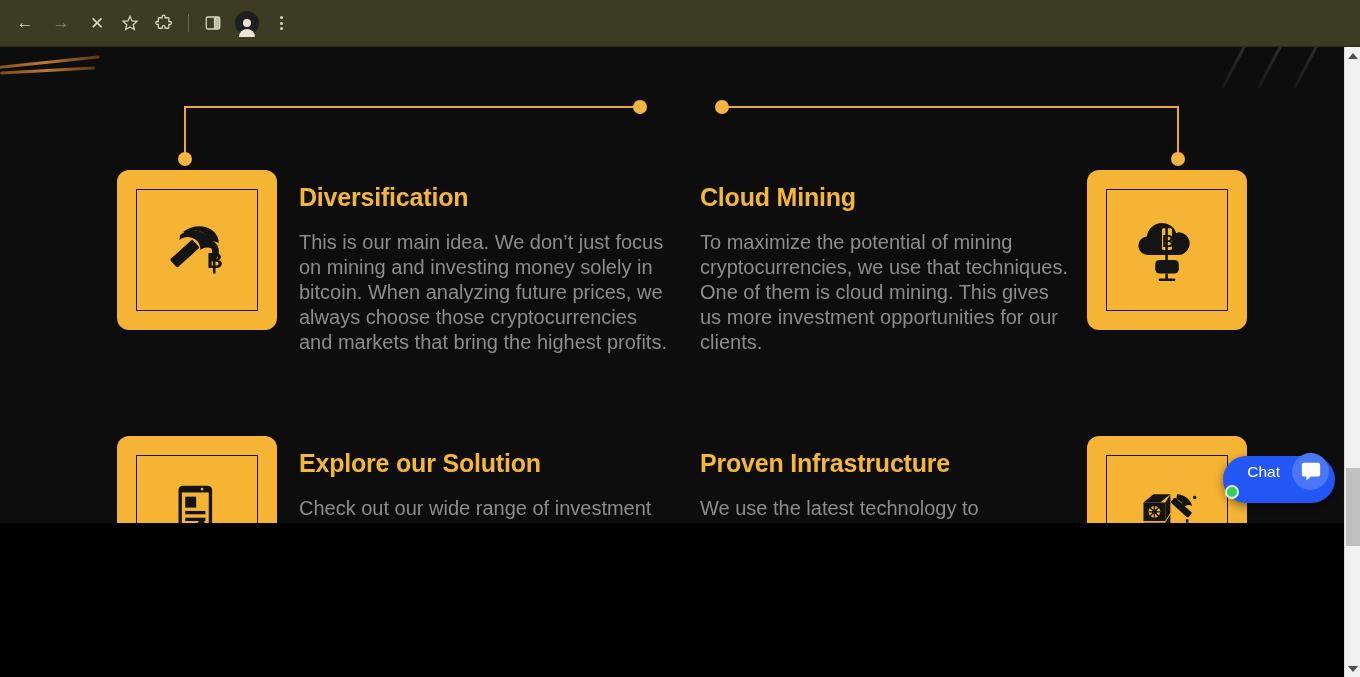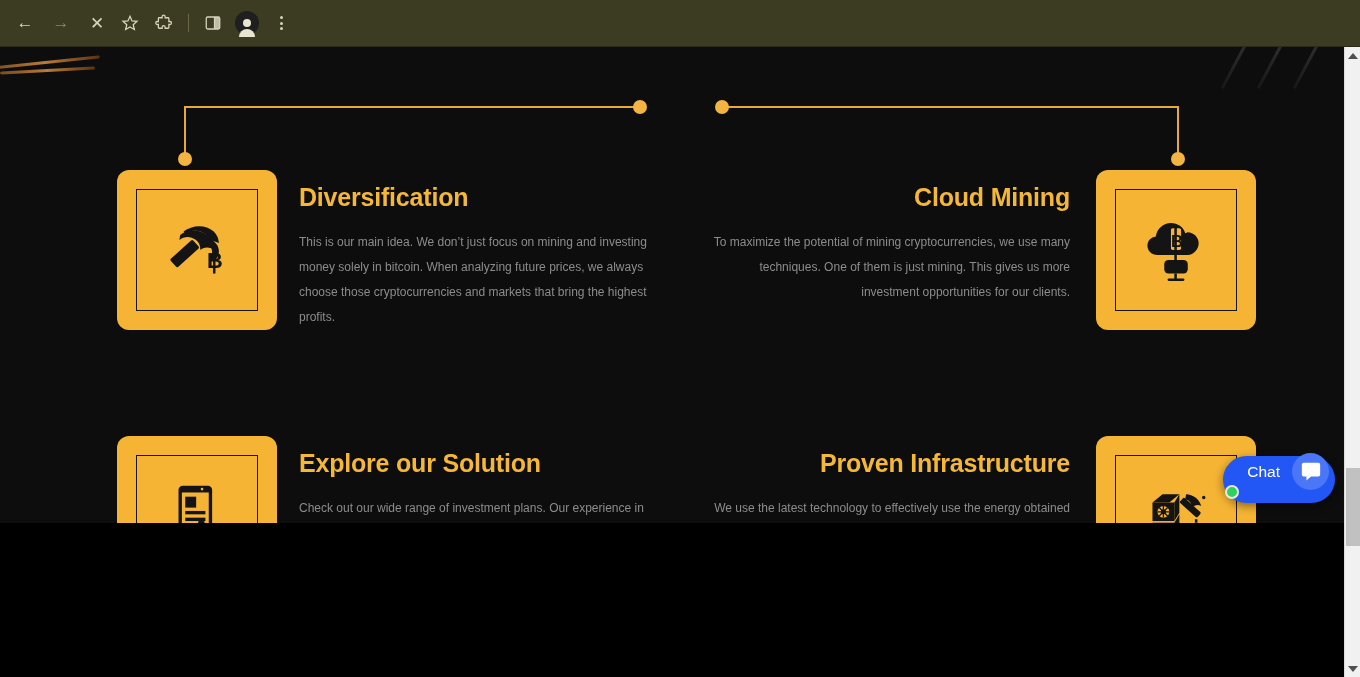--- a/index.html
+++ b/index.html
@@ -113,26 +113,26 @@
     border: 1.5px solid #1a1405;
     display: flex; align-items: center; justify-content: center;
   }
   .tile-inner svg { display: block; }
   .card-text { width: 370px; padding-top: 14px; }
   .card-title {
     font-size: 25px; font-weight: bold; color: #f5b836;
     letter-spacing: -0.2px; line-height: 1.1;
   }
   .card-body {
-    margin-top: 18px; font-size: 12px; line-height: 25px;
+    margin-top: 18px; font-size: 20px; line-height: 25px;
     color: #8c8c8c;
   }
   .card.left .card-text { margin-left: 22px; text-align: left; }
   .card.right { flex-direction: row-reverse; }
-  .card.right .card-text { margin-right: 26px; text-align: right; }
+  .card.right .card-text { margin-right: 17px; }
 
   
   .whatsapp-widget {
     position: absolute; left: 20px; bottom: 12px;
     display: flex; flex-direction: column; align-items: flex-start;
   }
   .wa-circle {
     width: 50px; height: 50px; border-radius: 50%;
     background: #3ac34b; display: flex; align-items: center;
     justify-content: center; cursor: pointer;
@@ -300,21 +300,21 @@
             <rect x="48" y="20" width="3" height="34" fill="#141414"></rect>
             <rect x="48" y="56" width="3" height="10" fill="#141414"></rect>
             <rect x="36" y="62" width="28" height="16" rx="5" fill="#141414"></rect>
             <rect x="48" y="78" width="3" height="7" fill="#141414"></rect>
             <rect x="40" y="84" width="20" height="3" rx="1.5" fill="#141414"></rect>
           </svg>
         </div>
       </div>
       <div class="card-text">
         <div class="card-title">Cloud Mining</div>
-        <div class="card-body">To maximize the potential of mining cryptocurrencies, we use many techniques. One of them is just mining. This gives us more investment opportunities for our clients.</div>
+        <div class="card-body">To maximize the potential of mining cryptocurrencies, we use that techniques. One of them is cloud mining. This gives us more investment opportunities for our clients.</div>
       </div>
     </div>
 
     <div class="card left" style="left:117px; top:389px;">
       <div class="tile">
         <div class="tile-inner">
           <svg width="84" height="84" viewBox="0 0 100 100">
             <rect x="28" y="14" width="40" height="68" rx="5" fill="#141414"></rect>
             <rect x="32" y="22" width="32" height="52" fill="#f5b433"></rect>
             <circle cx="56" cy="18" r="1.6" fill="#f5b433"></circle>

